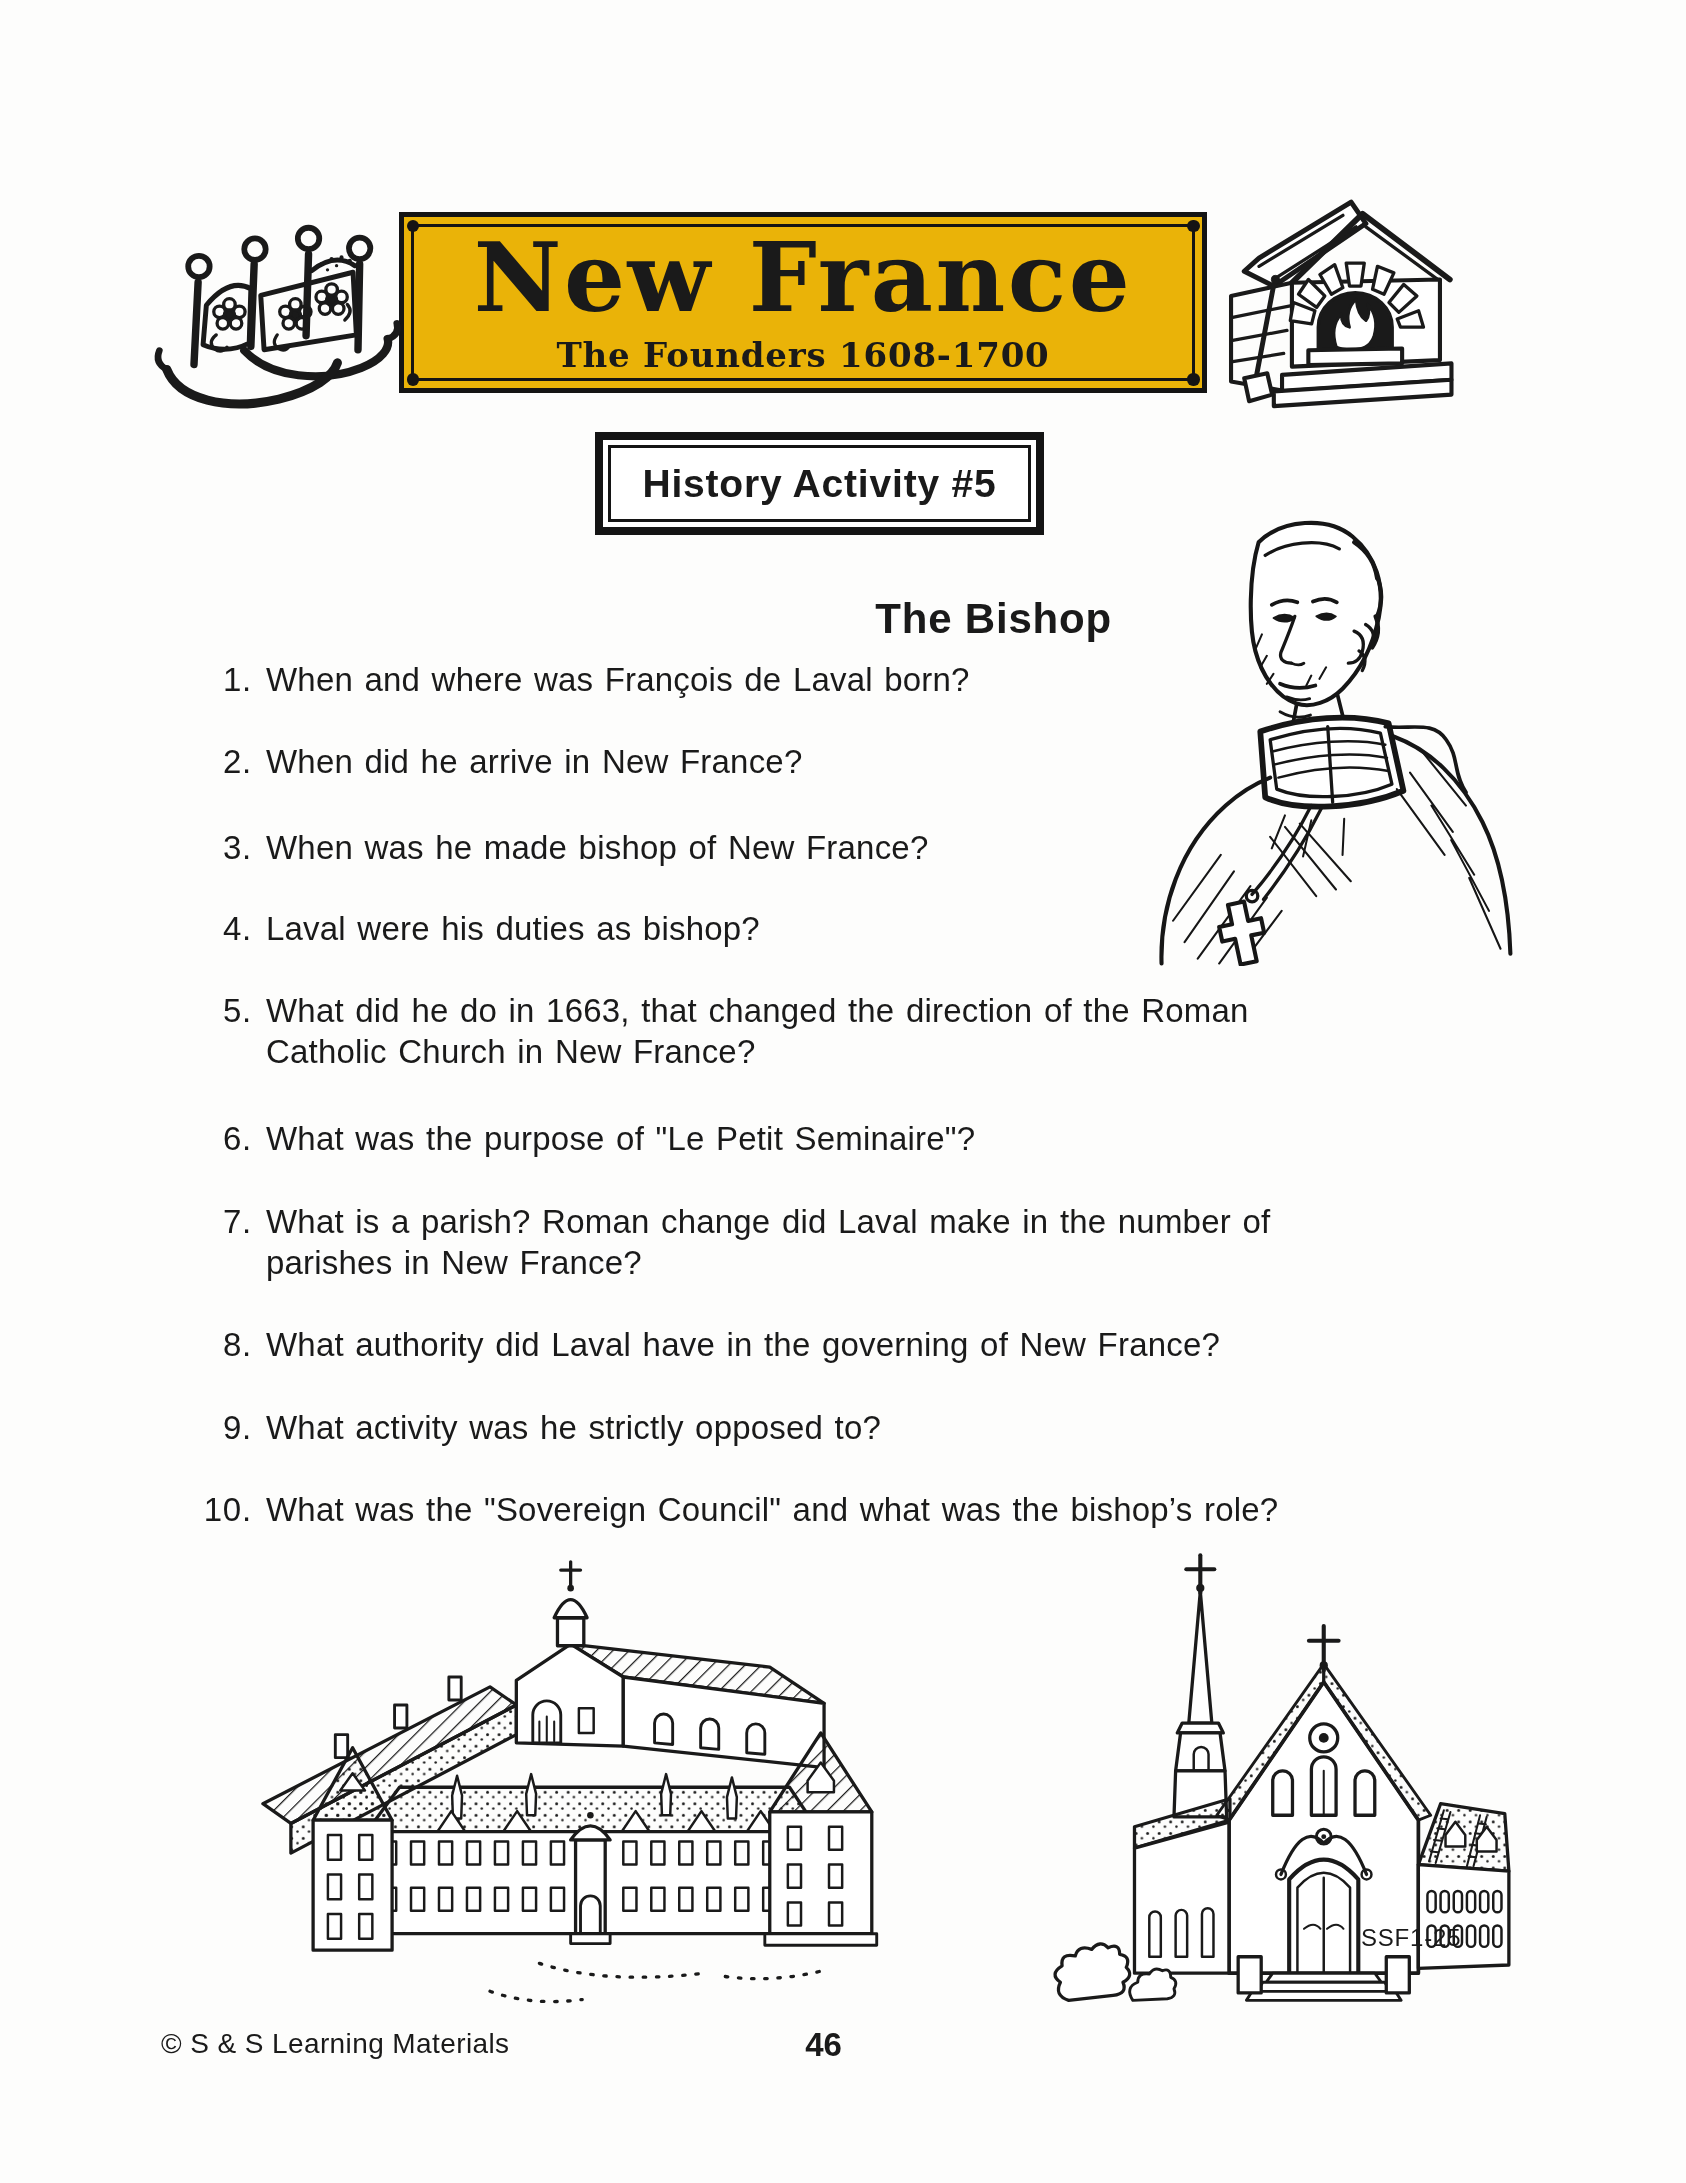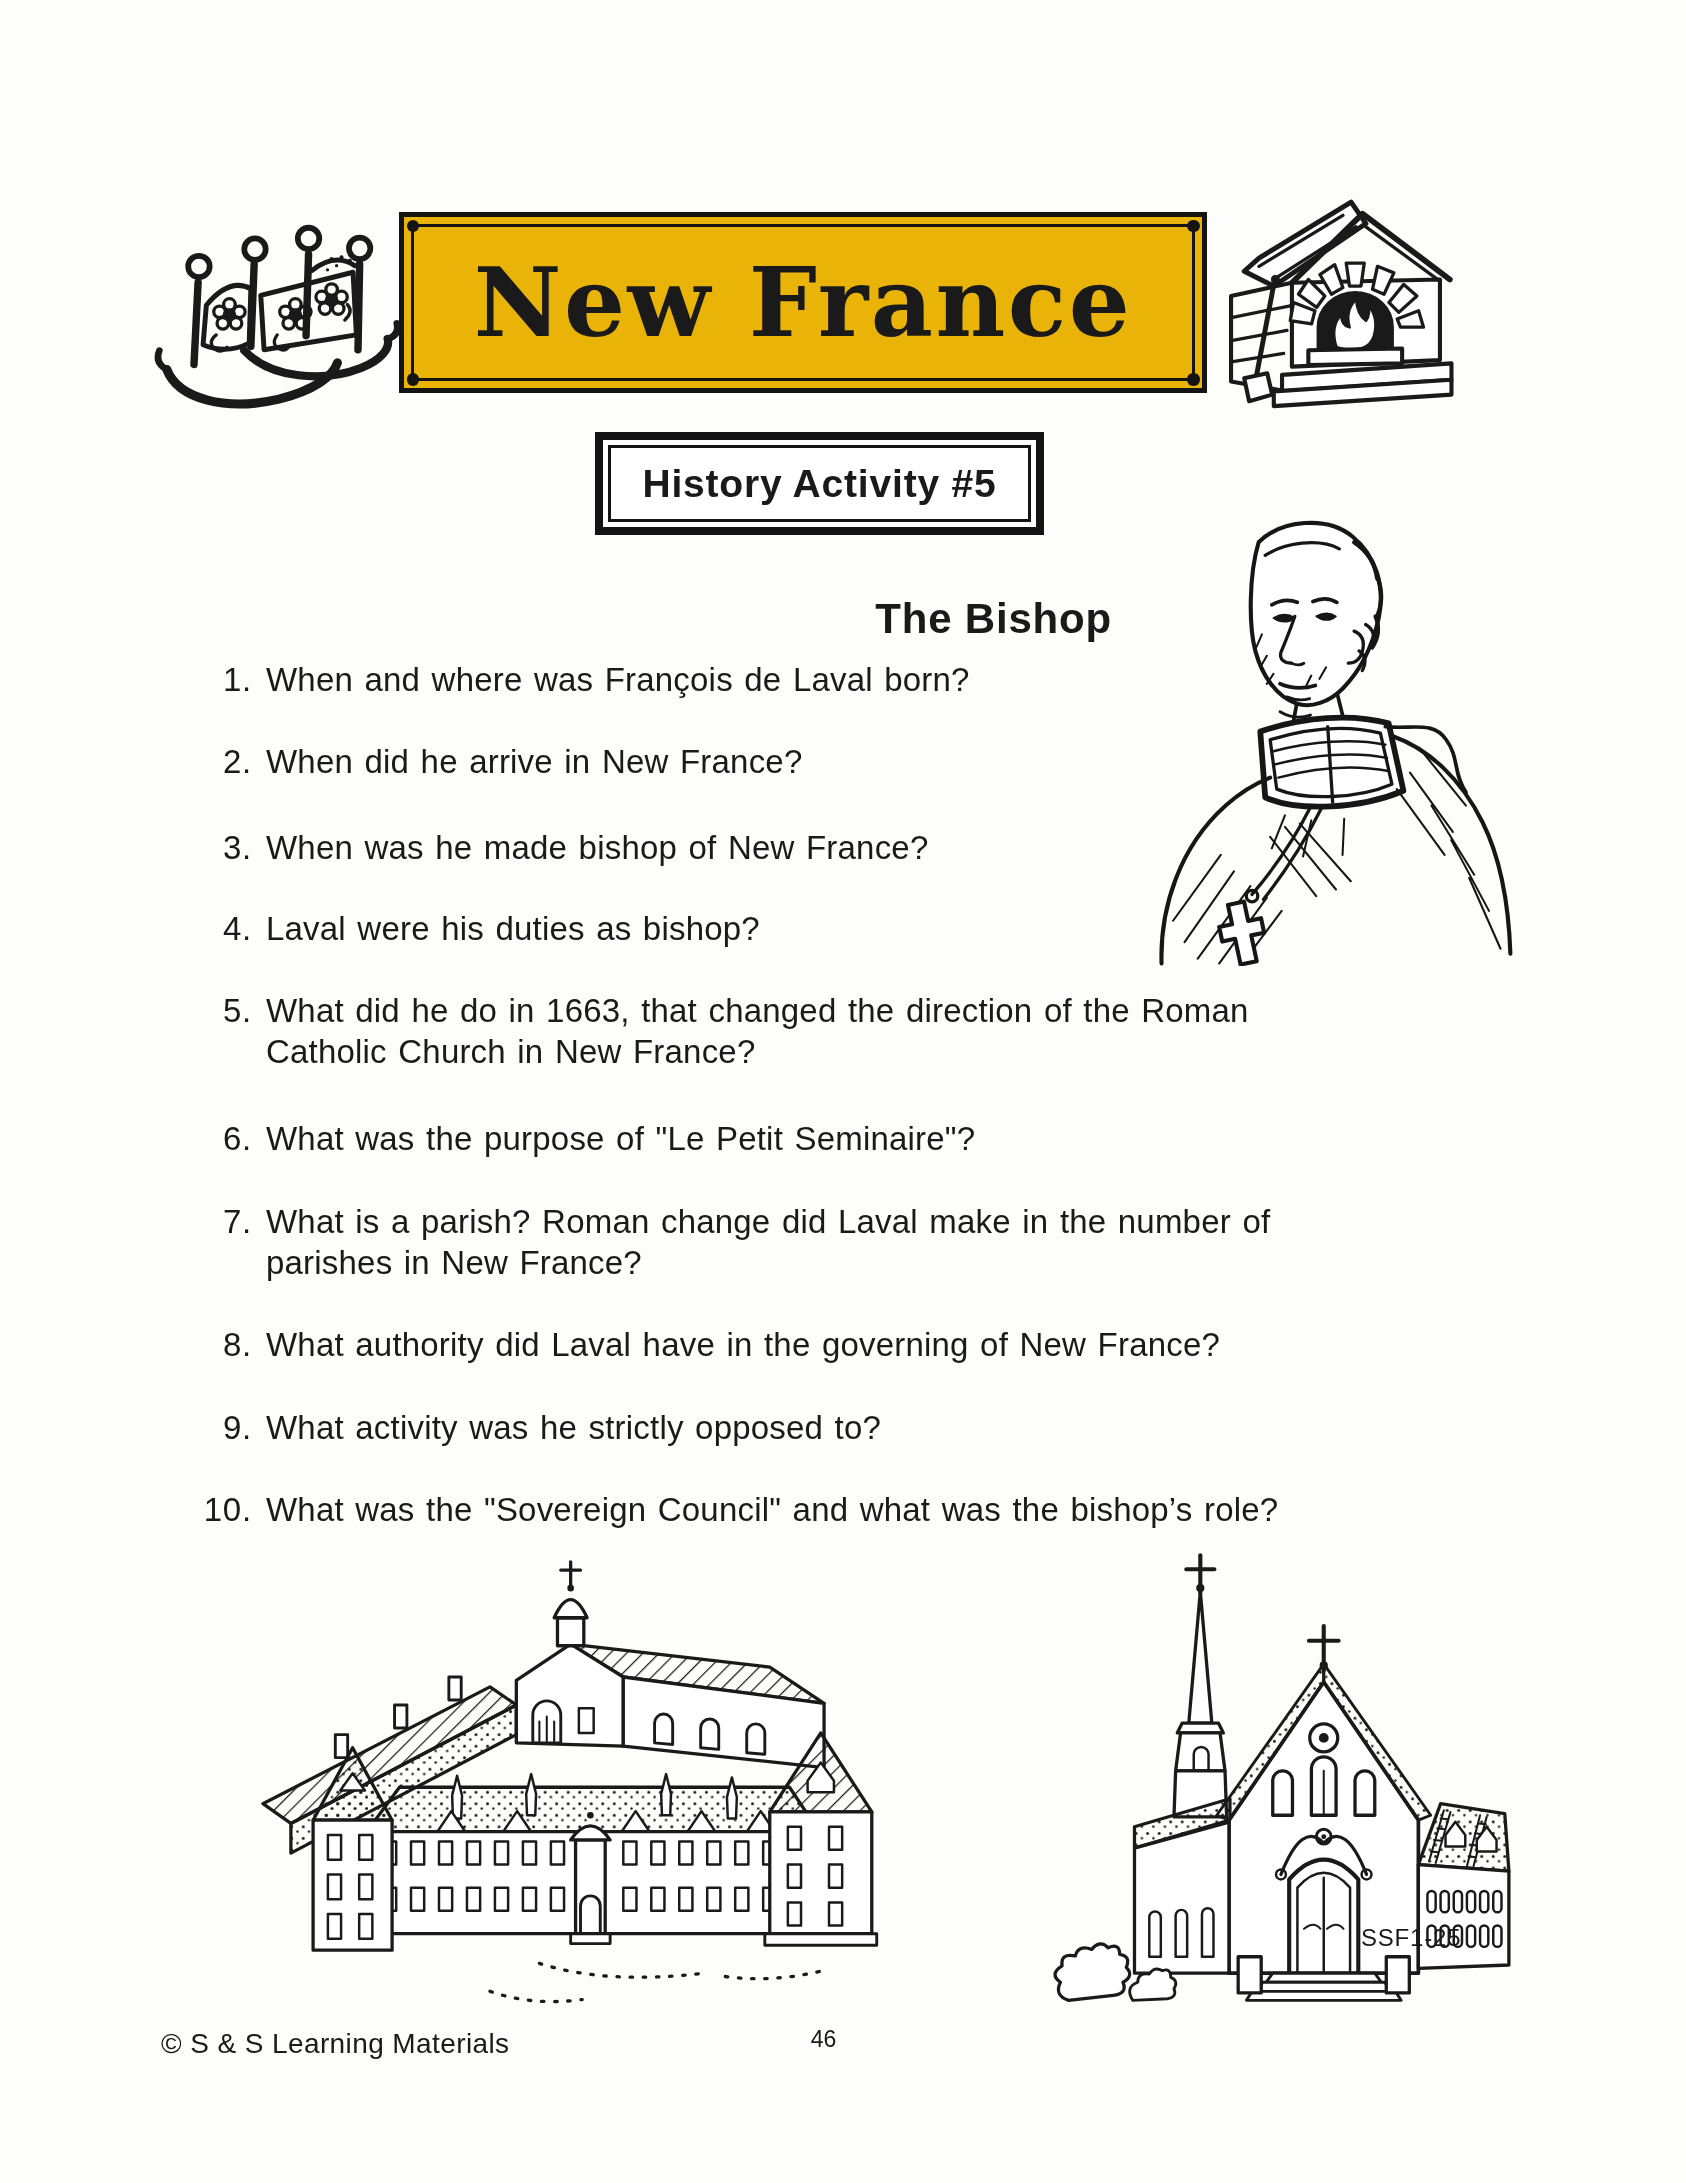--- a/index.html
+++ b/index.html
@@ -31,33 +31,34 @@
     font-size:42px;font-weight:bold;letter-spacing:0.8px;}
 
   
   .question{position:absolute;left:0;width:1687px;font-size:33px;line-height:41px;}
   .q-num{position:absolute;left:115px;width:137px;text-align:right;letter-spacing:0.8px;}
   .q-text{position:absolute;left:266px;width:1153px;white-space:pre-line;
     letter-spacing:0.2px;word-spacing:2.1px;}
 
   
   .footer-copy{left:161px;top:2028px;font-size:28px;letter-spacing:0.4px;}
-  .footer-page{left:766px;top:2026px;width:115px;text-align:center;font-weight:normal;font-size:23px;}
+  .footer-page{left:766px;top:2026px;width:115px;text-align:center;font-weight:bold;font-size:33px;}
   .footer-code{left:1361px;top:1924px;font-size:24px;letter-spacing:0.8px;}
 </style>
 </head>
 <body>
 
 <div class="abs banner">
   <span class="corner-dot cd-tl"></span>
   <span class="corner-dot cd-tr"></span>
   <span class="corner-dot cd-bl"></span>
   <span class="corner-dot cd-br"></span>
   <div class="banner-inner">
     <div class="banner-title">New France</div>
+    <div class="banner-subtitle">The Founders 1608-1700</div>
   </div>
 </div>
 
 <svg class="abs" style="left:147px;top:175px" width="272" height="239" viewBox="0 0 330 290" aria-label="wooden rocking cradle">
   <g stroke="#1a1a1a" fill="none" stroke-linecap="round" stroke-linejoin="round">
 
     <path d="M118,213 C150,247 214,252 260,234 C285,224 295,210 292,199" stroke-width="10"></path>
     <path d="M292,199 q15,-5 11,-19" stroke-width="8"></path>
     <path d="M24,236 C38,272 96,287 160,272 C203,261 226,244 231,228" stroke-width="11"></path>
     <path d="M24,236 q-15,-8 -9,-23" stroke-width="8"></path>

